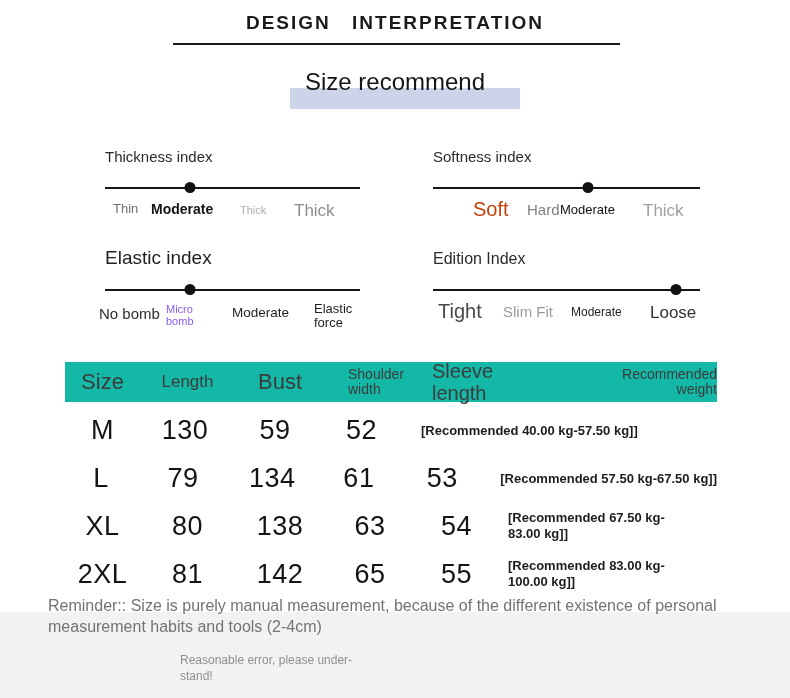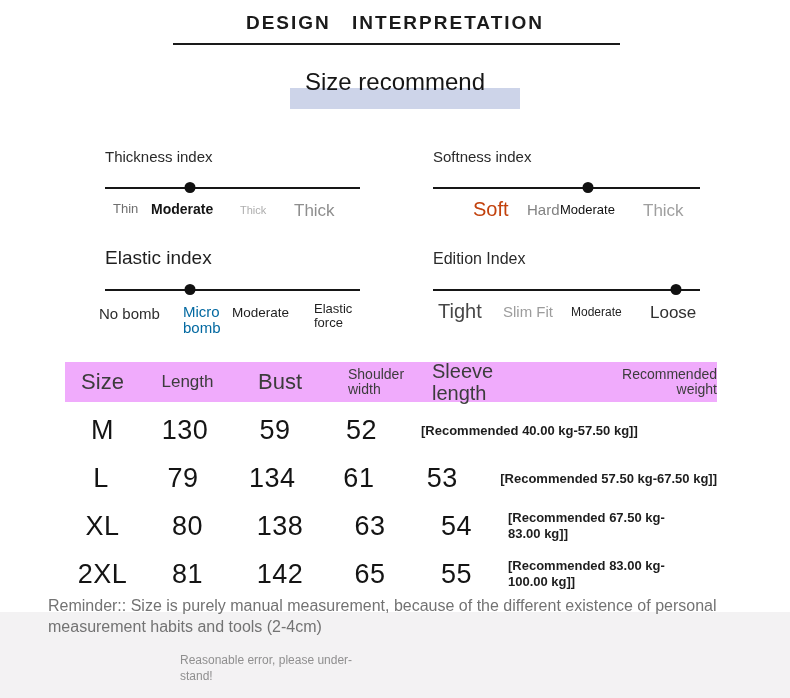--- a/index.html
+++ b/index.html
@@ -52,33 +52,33 @@
   .idx-a .lb1 { left:46px;  font-size:14px; font-weight:700; color:#141414; }
   .idx-a .lb2 { left:135px; font-size:11px; color:#aeaeae; top:3px; }
   .idx-a .lb3 { left:189px; font-size:17px; color:#8e8e8e; }
 
   .idx-b .lb0 { left:13px;  font-size:20px; color:#c2410c; top:-3px;margin-left:27px; }
   .idx-b .lb1 { left:94px;  font-size:15px; color:#828282; }
   .idx-b .lb2 { left:127px; font-size:13px; color:#111111; top:1px; }
   .idx-b .lb3 { left:210px; font-size:17px; color:#9f9f9f; }
 
   .idx-c .lb0 { left:-6px;  font-size:15px; color:#2d2d2d; top:2px; }
-  .idx-c .lb1 { left:78px;  font-size:15px; color:#0369a1; width:42px; white-space:normal; }
+  .idx-c .lb1 { left:61px;  font-size:11px; color:#8b5cf6; width:42px; white-space:normal; }
   .idx-c .lb2 { left:127px; font-size:13.5px; color:#1f1f1f; top:2px; }
   .idx-c .lb3 { left:209px; font-size:13px; color:#1f1f1f; width:52px; white-space:normal; top:-2px; }
 
   .idx-d .lb0 { left:5px;   font-size:20px; color:#474747; top:-3px; }
   .idx-d .lb1 { left:70px;  font-size:15px; color:#9c9c9c; }
   .idx-d .lb2 { left:138px; font-size:12px; color:#232323; top:2px; }
   .idx-d .lb3 { left:217px; font-size:17px; color:#303030; }
 
   
   .thead {
     position:absolute; left:65px; top:362px; width:652px; height:40px;
-    background:#f0abfc; display:flex; align-items:center; color:#3c3c3c;
+    background:#14b8a6; display:flex; align-items:center; color:#3c3c3c;
   }
   .th { text-align:center; }
   .th-size   { width:75px; font-size:22px; }
   .th-length { width:95px; font-size:17px; }
   .th-bust   { width:90px; font-size:22px; }
   .th-shoulder { width:90px; font-size:14px; text-align:left; padding-left:23px; line-height:1.1;text-decoration:underline; }
   .th-shoulder span { display:inline-block; width:64px; white-space:normal; }
   .th-sleeve { width:83px; font-size:20px; text-align:left; padding-left:17px; line-height:1.1; }
   .th-sleeve span { display:inline-block; width:52px; white-space:normal; }
   .th-weight { flex:1; font-size:14px; text-align:right; padding-left:60px; line-height:1.1; }

